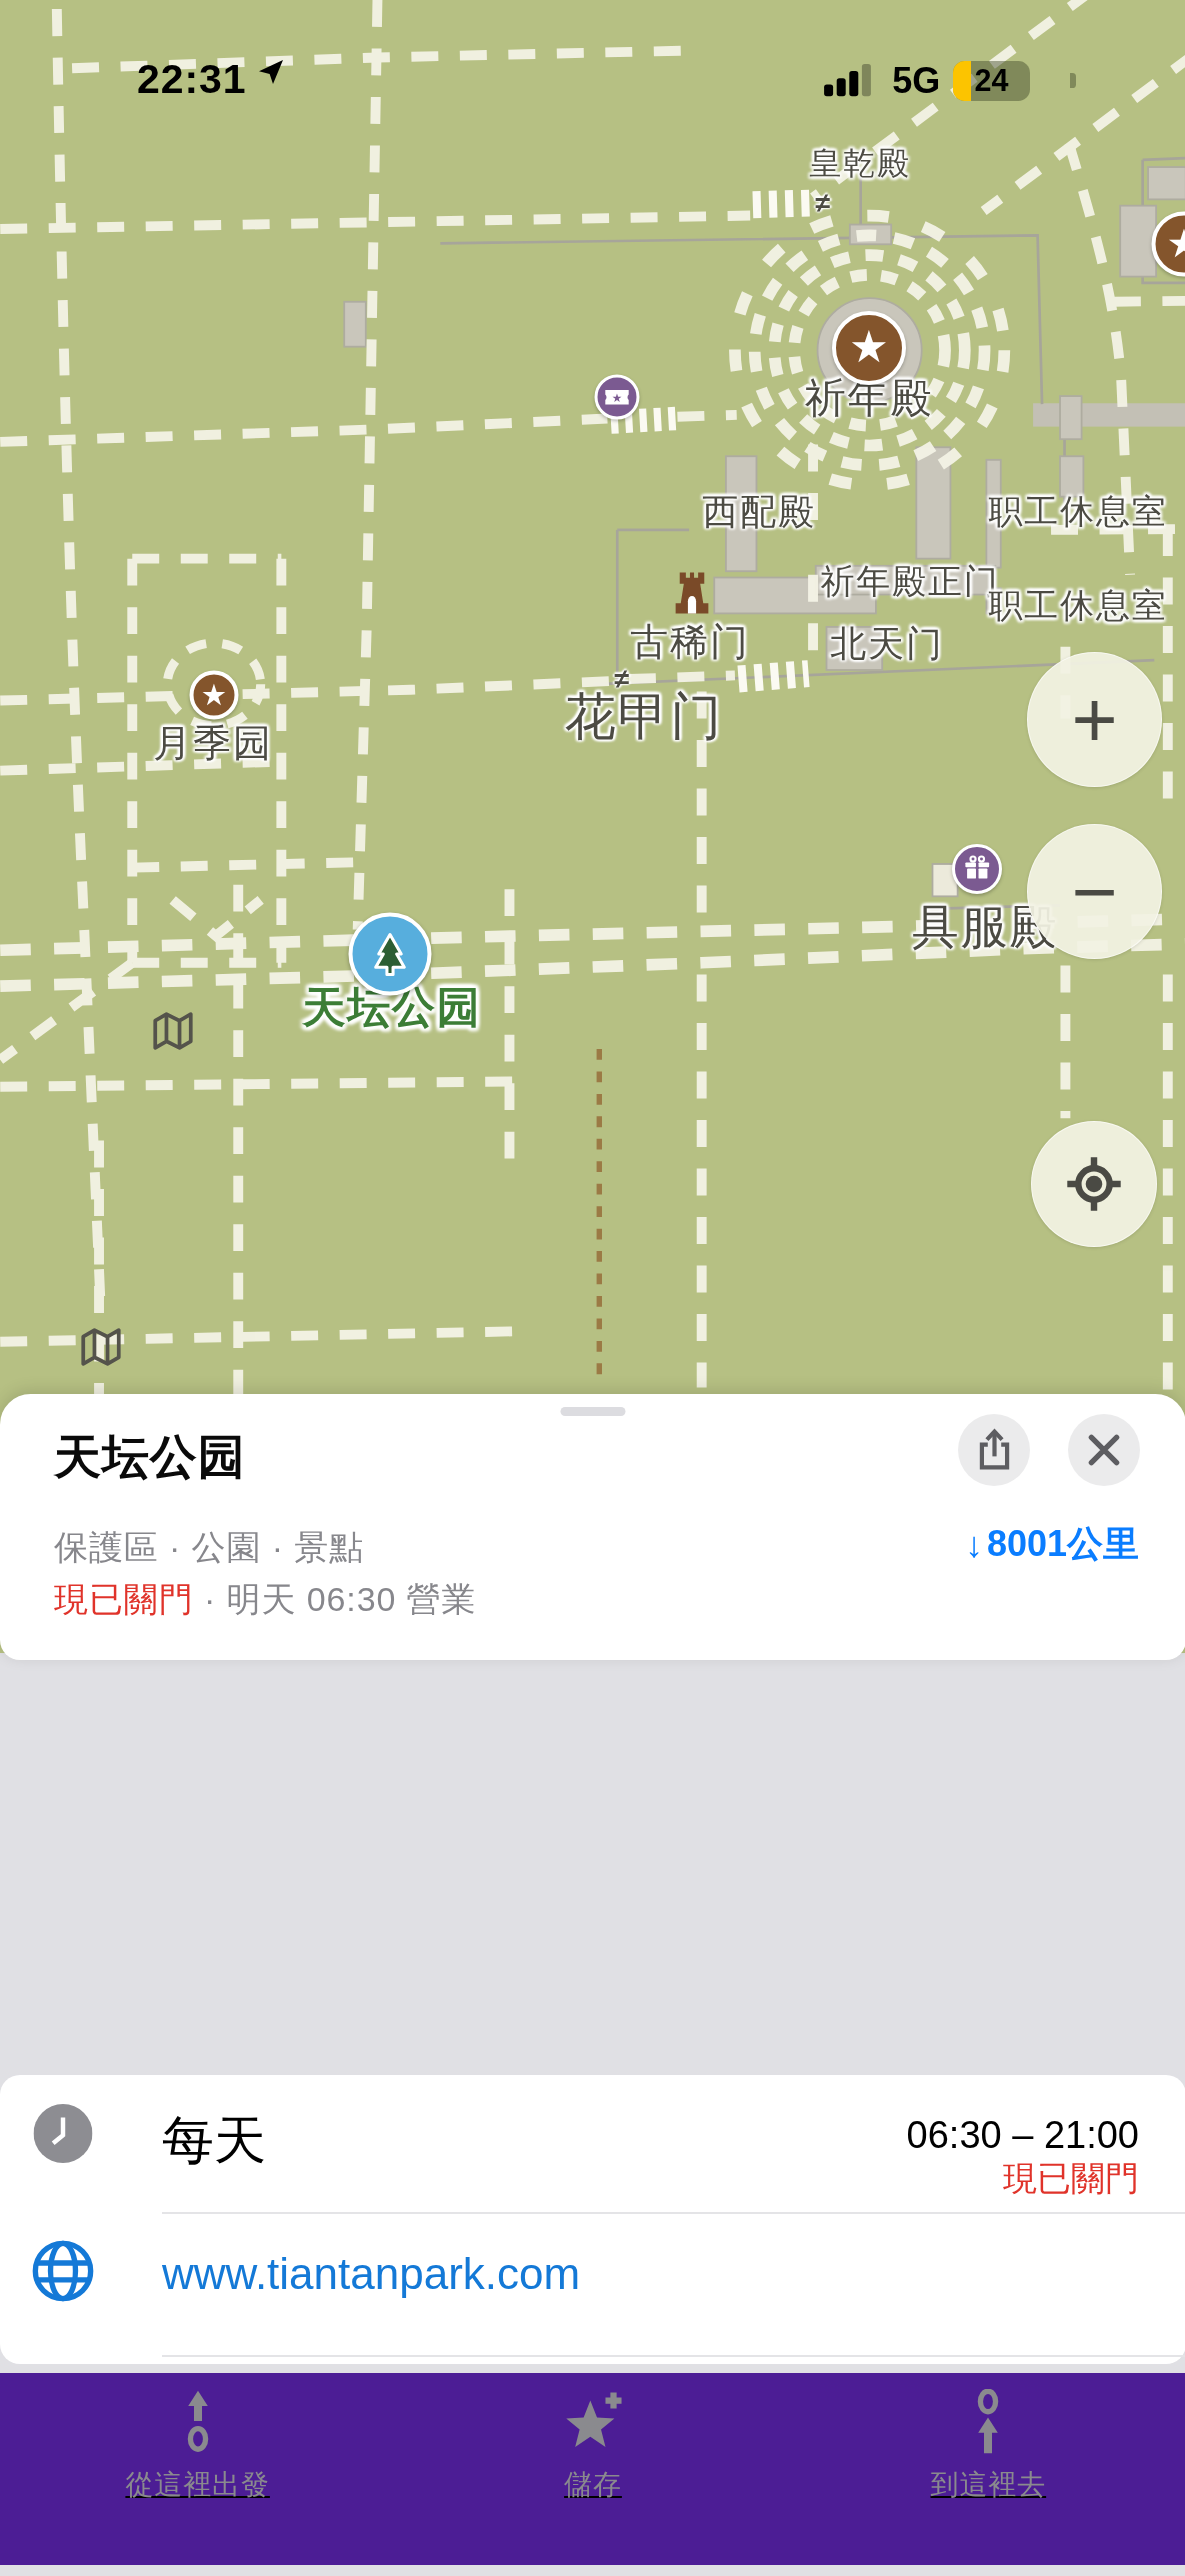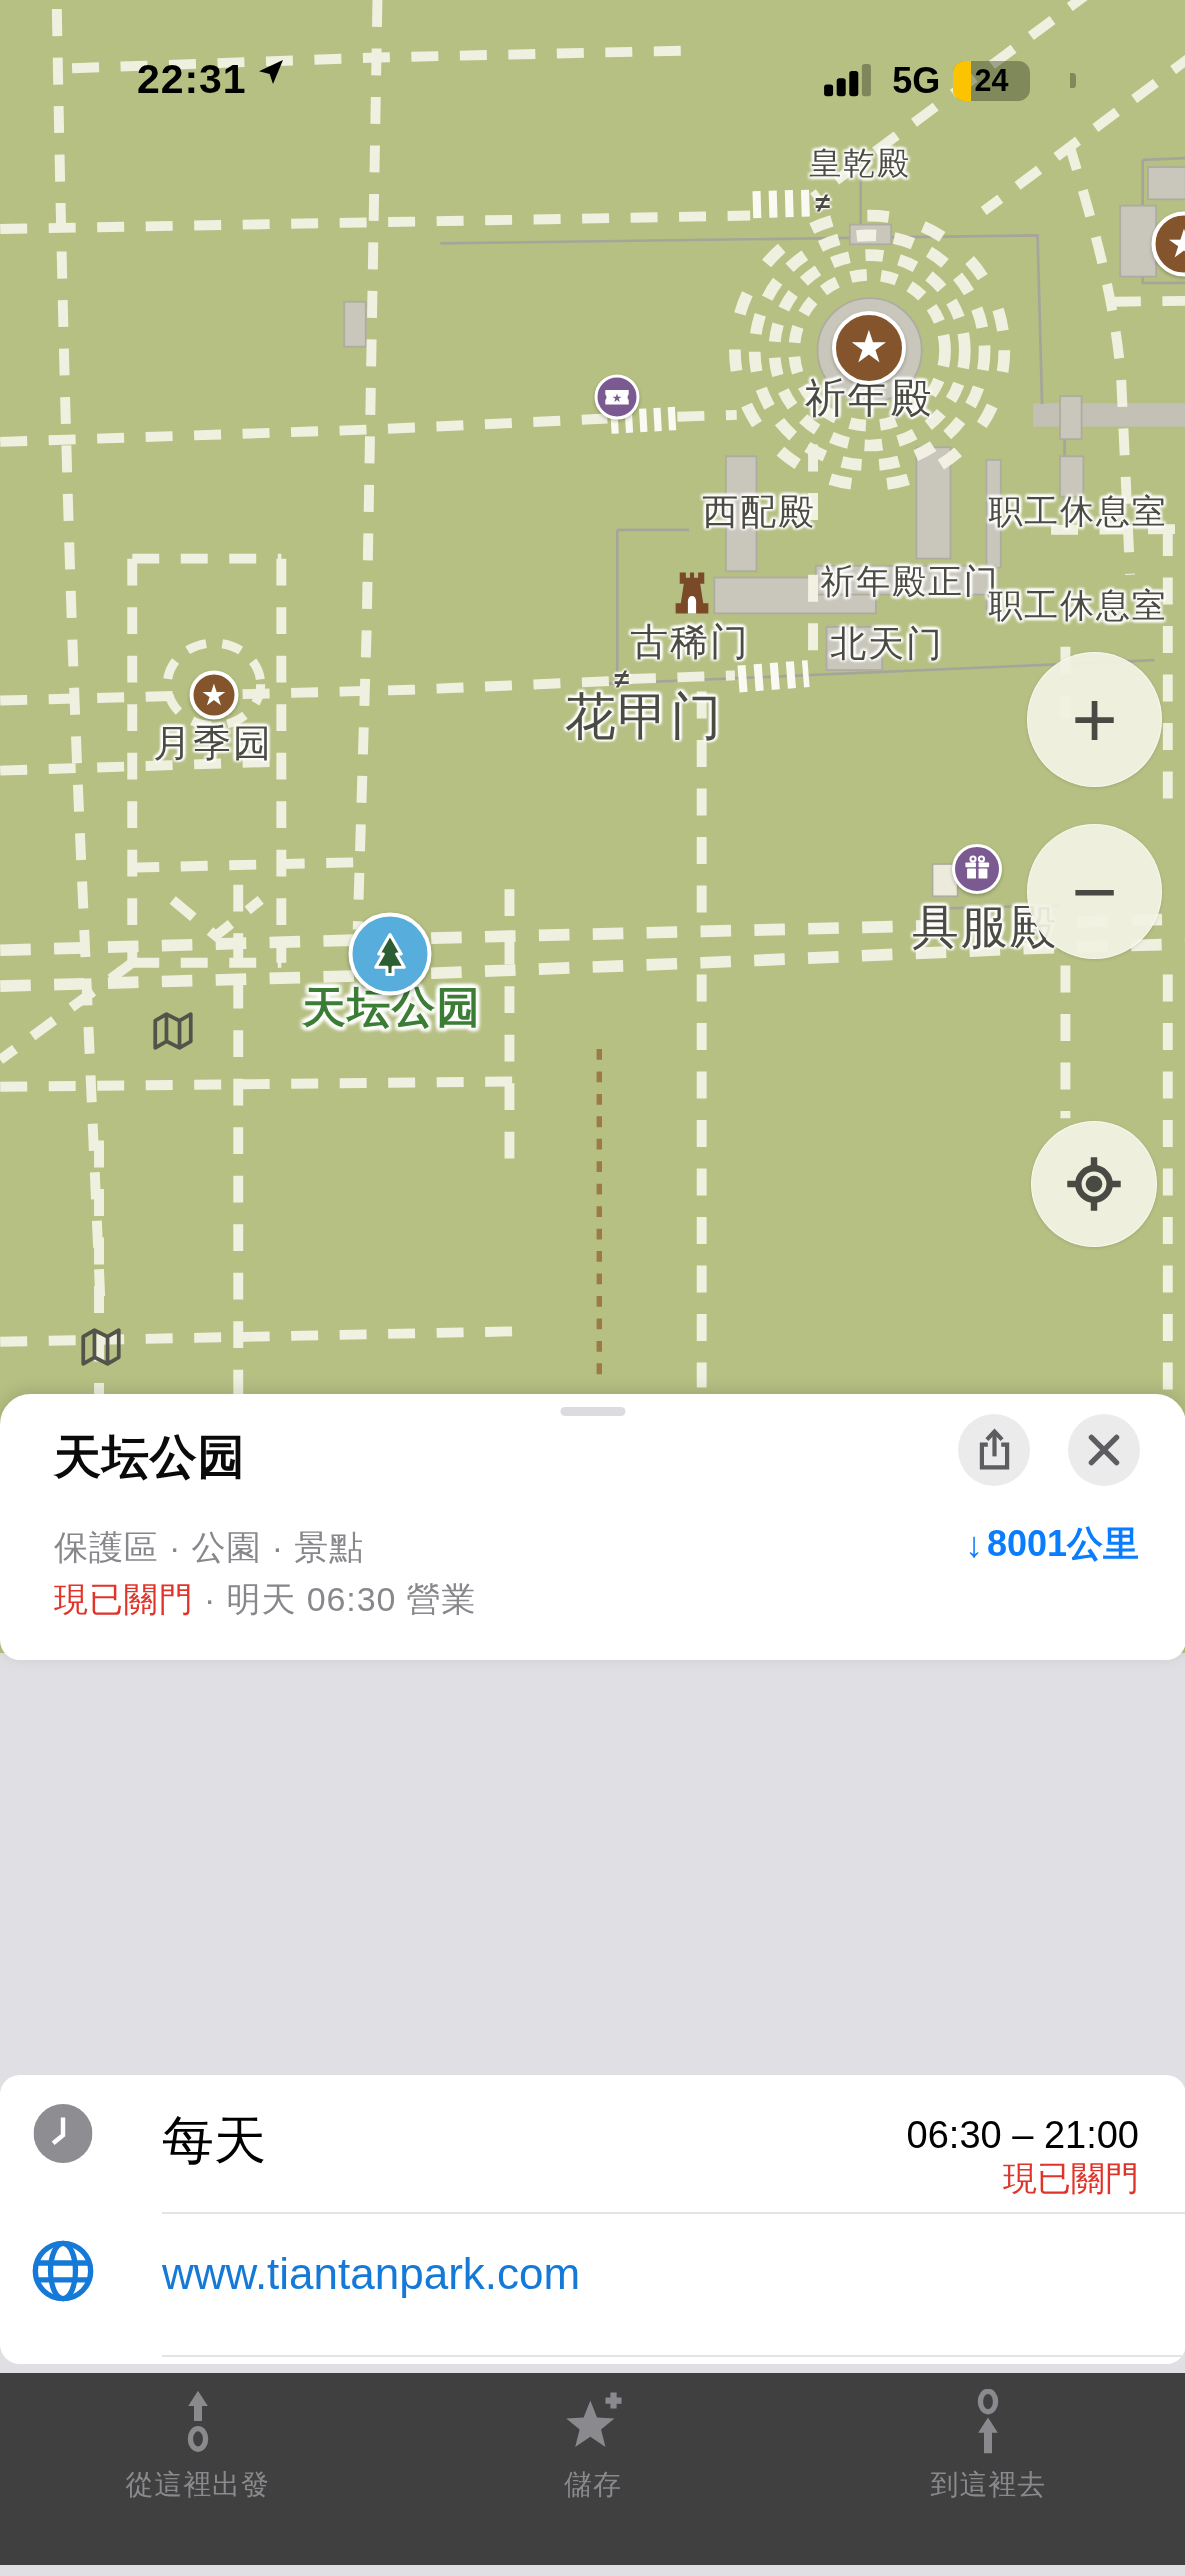--- a/index.html
+++ b/index.html
@@ -41,21 +41,21 @@
   .battery-pct { position:absolute; left:0; top:0; width:100%; height:100%; display:flex; align-items:center; justify-content:center;
     font-size:30.5px; font-weight:800; color:#000; }
   .battery-nub { width:6.3px; height:15.3px; background:rgba(62,70,40,.45); border-radius:0 3.6px 3.6px 0; margin-left:1.8px; }
 
   
   .sheet-bg { position:absolute; left:0; top:1653px; bottom:0; width:100%; background:#e0e0e4; }
   .card { position:absolute; left:0; width:1186px; background:#fff; }
   .card-a { top:1394px; height:266px; border-radius:30.5px 30.5px 20px 20px; box-shadow:0 -3.6px 16px rgba(0,0,0,.12); }
   .card-b { top:1687px; height:336px; border-radius:20px; }
   .card-c { top:2075px; height:289px; border-radius:20px; }
-  .toolbar { position:absolute; left:0; top:2373px; width:1186px; height:192px; background:#404040; display:flex; }
+  .toolbar { position:absolute; left:0; top:2373px; width:1186px; height:192px; background:#4c1d95; display:flex;text-decoration:underline; }
 
   .drag-handle { position:absolute; left:50%; top:12.6px; transform:translateX(-50%); width:65px; height:9px; border-radius:4.5px; background:#dcdce0; }
   .sheet-title { position:absolute; left:54px; top:32px; font-size:47px; font-weight:700; color:#0a0a0a; letter-spacing:0.9px; }
   .round-btn { position:absolute; top:20px; width:72px; height:72px; border-radius:50%; background:#ebebec;
     display:flex; align-items:center; justify-content:center; }
   .btn-share { left:958px; } .btn-close { left:1068px; }
   .row-category { position:absolute; left:54px; top:131px; font-size:34px; color:#87878c; letter-spacing:0.9px; }
   .row-distance { position:absolute; right:47px; top:126px; font-size:36px; font-weight:600; color:#0a7dff; display:flex; align-items:center; gap:3.6px; }
   .dist-arrow { font-weight:700; }
   .row-status { position:absolute; left:54px; top:183px; font-size:34px; letter-spacing:0.9px; }

